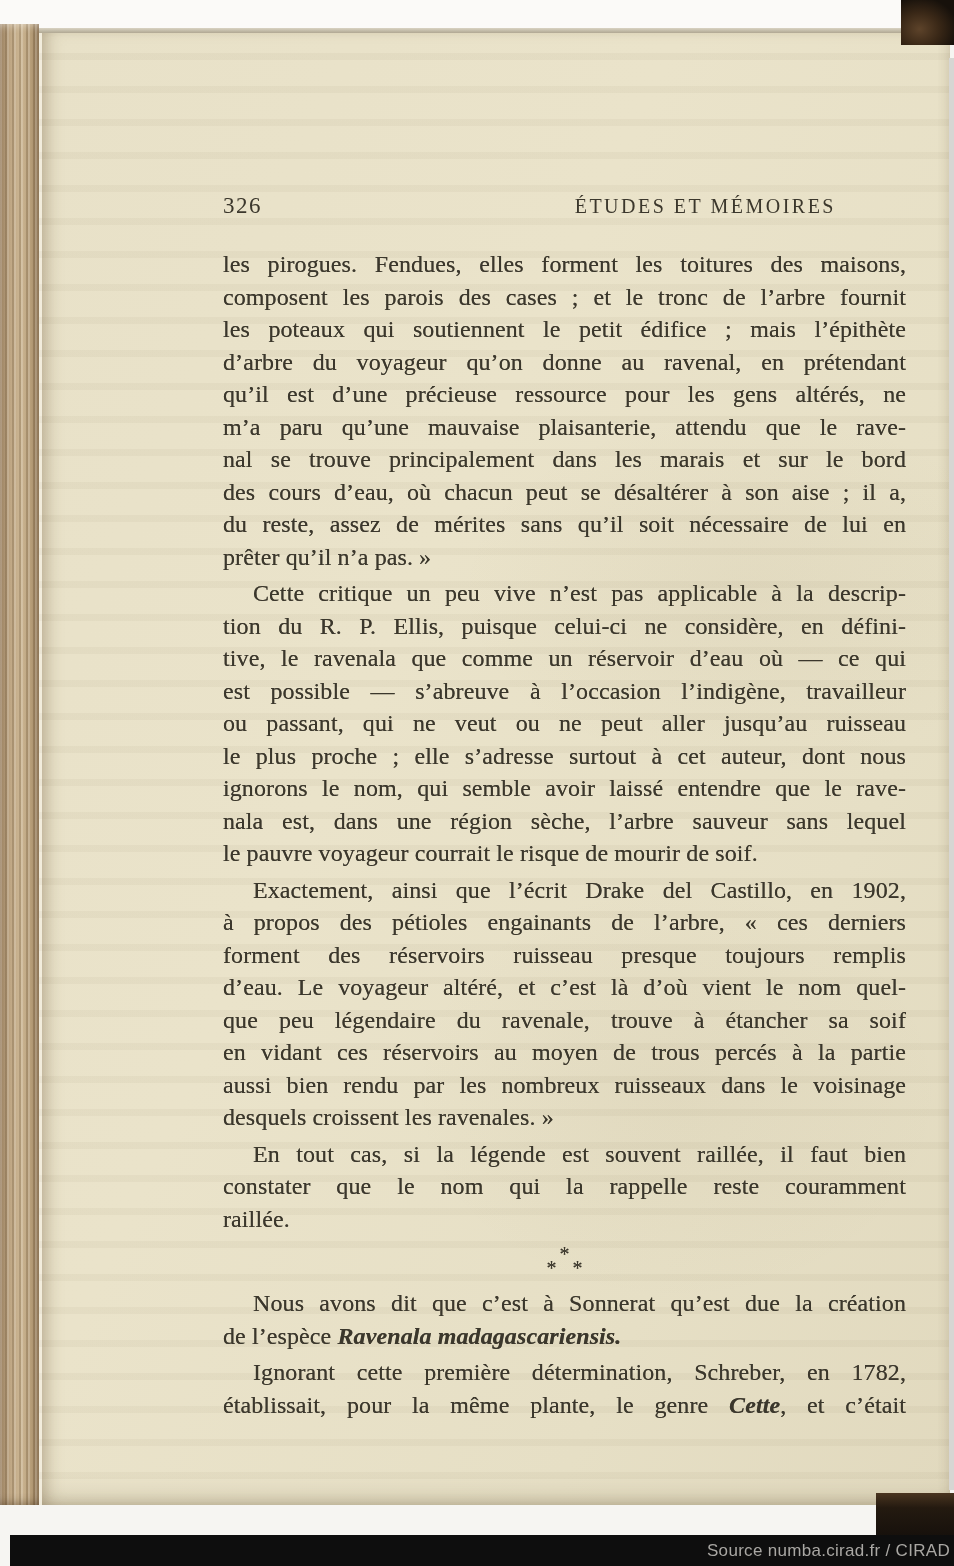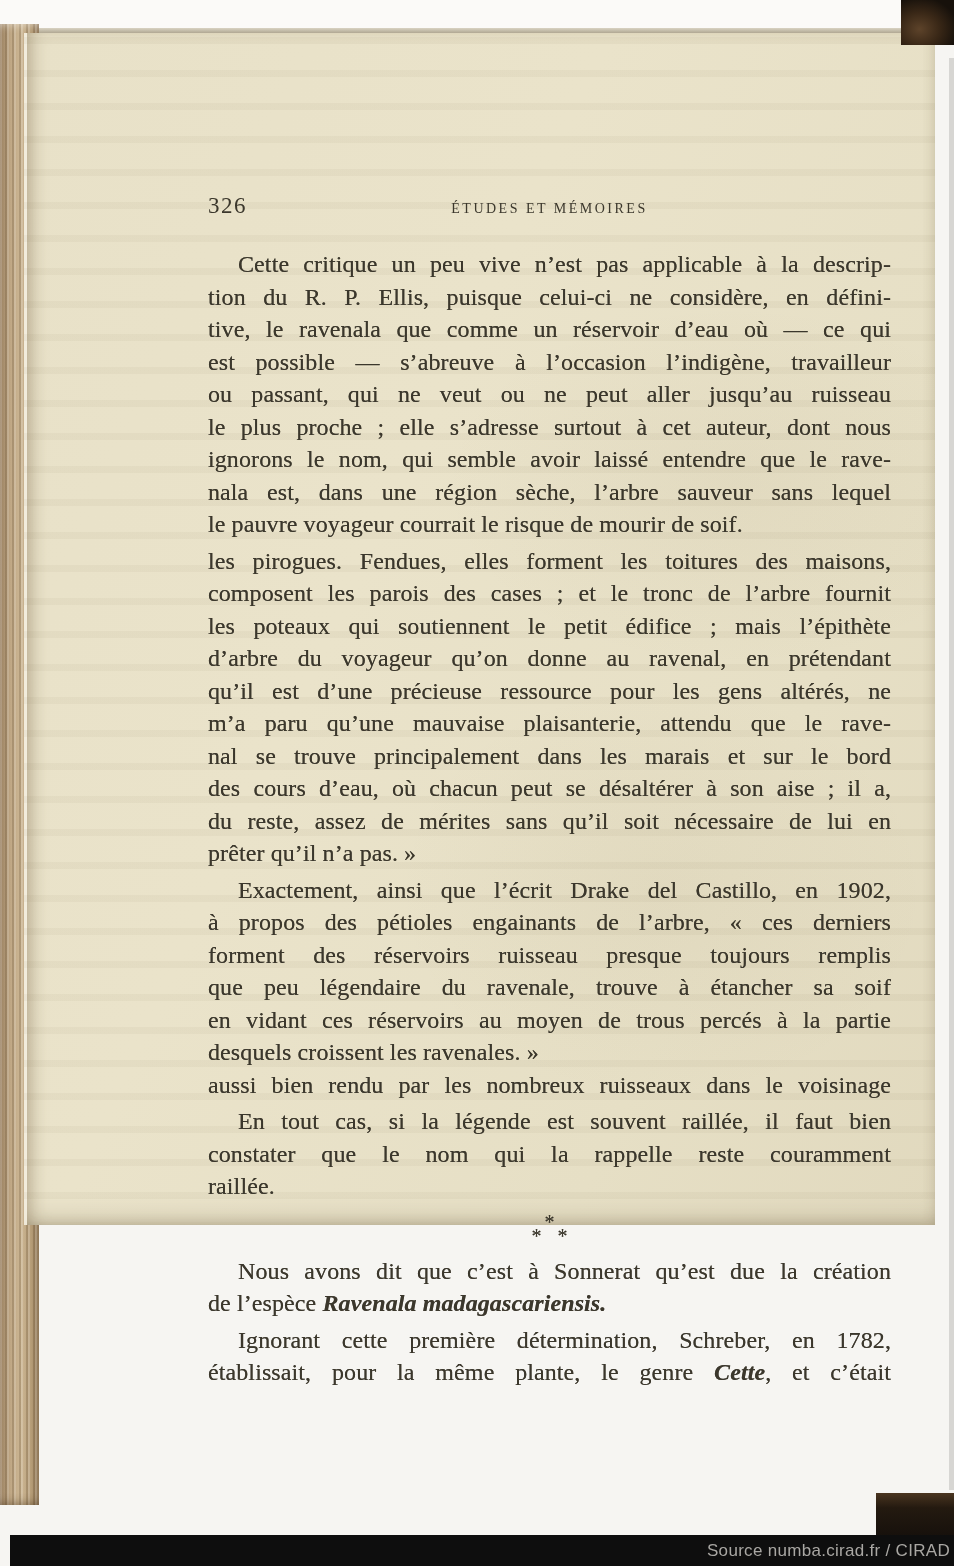--- a/index.html
+++ b/index.html
@@ -18,21 +18,21 @@
     background:
       repeating-linear-gradient(90deg, rgba(255,255,255,.16) 0 2px, rgba(0,0,0,0) 2px 5px, rgba(70,48,22,.20) 5px 7px),
       linear-gradient(90deg,#9c8261 0%,#c0a885 28%,#ccb693 55%,#b39a75 82%,#8d7454 100%);
     box-shadow:inset 0 6px 8px -5px rgba(255,255,255,.5), inset 0 -8px 10px -6px rgba(60,40,20,.45);
   }
   .page-top-edge{
     position:absolute;left:39px;top:28px;width:911px;height:6px;
     background:linear-gradient(#d9d3c3,#a89f89);
   }
   .page{
-    position:absolute;left:24px;top:33px;width:911px;height:1192px;
+    position:absolute;left:39px;top:33px;width:911px;height:1472px;
     background:linear-gradient(115deg,#e8e1c8 0%,#eae3ca 40%,#e6dfc5 75%,#e1d9be 100%);
     box-shadow:
       inset 3px 0 0 rgba(250,246,232,.85),
       inset 15px 0 18px -9px rgba(100,75,45,.38),
       inset -8px 0 14px -10px rgba(110,95,65,.30),
       inset 0 -16px 22px -13px rgba(110,95,65,.38);
   }
   .show-through{
     position:absolute;inset:0;pointer-events:none;
     background:
@@ -51,21 +51,21 @@
     display:flex;align-items:center;justify-content:flex-end;
     padding-right:14px;box-sizing:border-box;
   }
   .source-bar span{
     font-family:"Liberation Sans","DejaVu Sans",sans-serif;
     font-size:17px;color:#a9a7a3;letter-spacing:.3px;
   }
   .text-block{position:absolute;left:184px;top:160px;width:683px;color:#3b372c;}
   .folio-row{display:grid;grid-template-columns:70px 1fr 70px;align-items:baseline;height:28px;}
   .page-number{font-size:23px;letter-spacing:1.5px;}
-  .running-title{text-align:center;font-size:14px;letter-spacing:2.5px;white-space:nowrap;}
+  .running-title{text-align:right;font-size:20px;letter-spacing:2.5px;white-space:nowrap;}
   .body-text{margin-top:27px;text-shadow:0 0 .6px rgba(59,55,44,.75);}
   .para{margin:0;}
   .para + .para{margin-top:4px;}
   .line{
     font-size:24px;line-height:32.5px;
     text-align:justify;text-align-last:justify;
     letter-spacing:.1px;
   }
   .line.indent{text-indent:30px;}
   .line.last{text-align-last:left;}
@@ -87,50 +87,51 @@
   <div class="page">
     <div class="show-through"></div>
     <div class="text-block">
       <div class="folio-row">
         <div class="page-number">326</div>
         <div class="running-title">ÉTUDES ET MÉMOIRES</div>
         <div></div>
       </div>
       <div class="body-text">
           <div class="para">
-            <div class="line indent"><span>Cette critique un peu vive n’est pas applicable à la descrip-</span></div>
-            <div class="line"><span>tion du R. P. Ellis, puisque celui-ci ne considère, en défini-</span></div>
-            <div class="line"><span>tive, le ravenala que comme un réservoir d’eau où — ce qui</span></div>
-            <div class="line"><span>est possible — s’abreuve à l’occasion l’indigène, travailleur</span></div>
-            <div class="line"><span>ou passant, qui ne veut ou ne peut aller jusqu’au ruisseau</span></div>
-            <div class="line"><span>le plus proche ; elle s’adresse surtout à cet auteur, dont nous</span></div>
-            <div class="line"><span>ignorons le nom, qui semble avoir laissé entendre que le rave-</span></div>
-            <div class="line"><span>nala est, dans une région sèche, l’arbre sauveur sans lequel</span></div>
-            <div class="line last"><span>le pauvre voyageur courrait le risque de mourir de soif.</span></div>
-          </div>
-          <div class="para">
             <div class="line"><span>les pirogues. Fendues, elles forment les toitures des maisons,</span></div>
             <div class="line"><span>composent les parois des cases ; et le tronc de l’arbre fournit</span></div>
             <div class="line"><span>les poteaux qui soutiennent le petit édifice ; mais l’épithète</span></div>
             <div class="line"><span>d’arbre du voyageur qu’on donne au ravenal, en prétendant</span></div>
             <div class="line"><span>qu’il est d’une précieuse ressource pour les gens altérés, ne</span></div>
             <div class="line"><span>m’a paru qu’une mauvaise plaisanterie, attendu que le rave-</span></div>
             <div class="line"><span>nal se trouve principalement dans les marais et sur le bord</span></div>
             <div class="line"><span>des cours d’eau, où chacun peut se désaltérer à son aise ; il a,</span></div>
             <div class="line"><span>du reste, assez de mérites sans qu’il soit nécessaire de lui en</span></div>
             <div class="line last"><span>prêter qu’il n’a pas. »</span></div>
           </div>
           <div class="para">
+            <div class="line indent"><span>Cette critique un peu vive n’est pas applicable à la descrip-</span></div>
+            <div class="line"><span>tion du R. P. Ellis, puisque celui-ci ne considère, en défini-</span></div>
+            <div class="line"><span>tive, le ravenala que comme un réservoir d’eau où — ce qui</span></div>
+            <div class="line"><span>est possible — s’abreuve à l’occasion l’indigène, travailleur</span></div>
+            <div class="line"><span>ou passant, qui ne veut ou ne peut aller jusqu’au ruisseau</span></div>
+            <div class="line"><span>le plus proche ; elle s’adresse surtout à cet auteur, dont nous</span></div>
+            <div class="line"><span>ignorons le nom, qui semble avoir laissé entendre que le rave-</span></div>
+            <div class="line"><span>nala est, dans une région sèche, l’arbre sauveur sans lequel</span></div>
+            <div class="line last"><span>le pauvre voyageur courrait le risque de mourir de soif.</span></div>
+          </div>
+          <div class="para">
             <div class="line indent"><span>Exactement, ainsi que l’écrit Drake del Castillo, en 1902,</span></div>
             <div class="line"><span>à propos des pétioles engainants de l’arbre, « ces derniers</span></div>
             <div class="line"><span>forment des réservoirs ruisseau presque toujours remplis</span></div>
+            <div class="line"><span>d’eau. Le voyageur altéré, et c’est là d’où vient le nom quel-</span></div>
             <div class="line"><span>que peu légendaire du ravenale, trouve à étancher sa soif</span></div>
             <div class="line"><span>en vidant ces réservoirs au moyen de trous percés à la partie</span></div>
+            <div class="line"><span>aussi bien rendu par les nombreux ruisseaux dans le voisinage</span></div>
             <div class="line last"><span>desquels croissent les ravenales. »</span></div>
-            <div class="line"><span>aussi bien rendu par les nombreux ruisseaux dans le voisinage</span></div>
           </div>
           <div class="para">
             <div class="line indent"><span>En tout cas, si la légende est souvent raillée, il faut bien</span></div>
             <div class="line"><span>constater que le nom qui la rappelle reste couramment</span></div>
             <div class="line last"><span>raillée.</span></div>
           </div>
           <div class="sep para">
             <div class="row">
               <span>*</span>
             </div>

